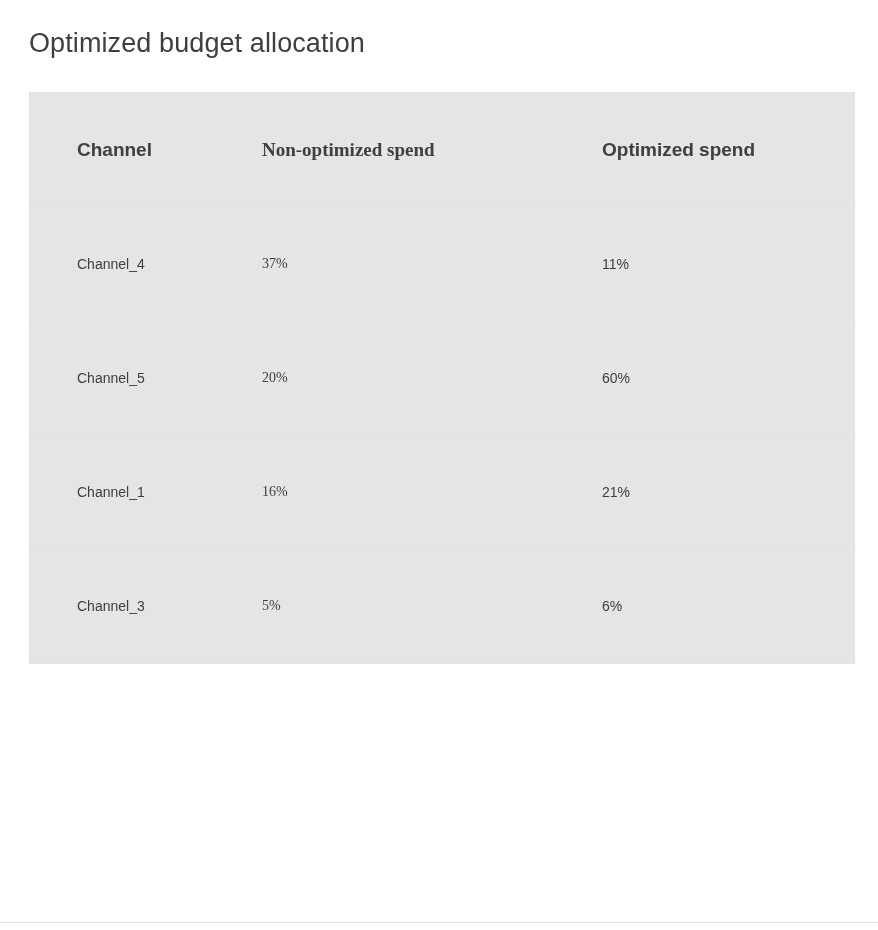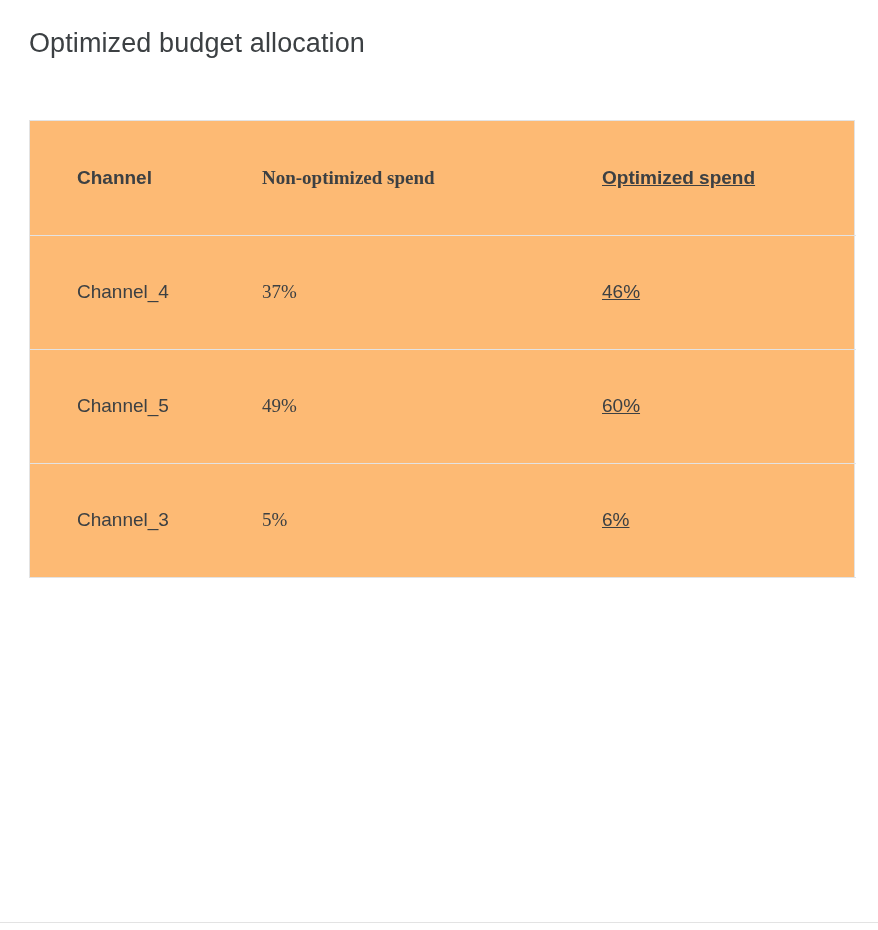--- a/index.html
+++ b/index.html
@@ -28,26 +28,26 @@
     font-size: 27px;
     font-weight: 400;
     color: #3c4043;
     letter-spacing: 0.1px;
     line-height: 38px;
     white-space: nowrap;
   }
   .table-card {
     position: absolute;
     left: 29px;
-    top: 120px;
+    top: 92px;
     width: 826px;
     border: 1px solid #e3e3e3;
     border-bottom: none;
     box-sizing: border-box;
-    background: #fdba74;
+    background: #e5e5e5;
   }
   table.alloc-table {
     width: 100%;
     border-collapse: collapse;
     table-layout: fixed;
   }
   table.alloc-table th,
   table.alloc-table td {
     text-align: left;
     vertical-align: middle;
@@ -57,30 +57,30 @@
     height: 114px;
     font-size: 19px;
     font-weight: 700;
     color: #3c4043;
     border-bottom: 1px solid #e3e3e3;
     padding: 0;
     white-space: nowrap;
   }
   table.alloc-table tbody td {
     height: 114px;
-    font-size: 19px;
+    font-size: 14px;
     font-weight: 400;
     color: #3c4043;
     border-bottom: 1px solid #e3e3e3;
     padding: 0;
     white-space: nowrap;
   }
   .col-channel { width: 232px; padding-left: 47px !important; }
   .col-nonopt  { width: 340px; padding-left: 0 !important; font-family: Liberation Serif, serif; }
-  .col-opt     { width: 254px; padding-left: 0 !important; text-decoration: underline; }
+  .col-opt     { width: 254px; padding-left: 0 !important; }
   thead .col-channel { padding-left: 47px !important; }
   .bottom-rule {
     position: absolute;
     left: 0;
     top: 922px;
     width: 878px;
     height: 1px;
     background: #e3e3e3;
   }
 </style>
@@ -97,26 +97,31 @@
         <tr>
           <th class="col-channel">Channel</th>
           <th class="col-nonopt">Non-optimized spend</th>
           <th class="col-opt">Optimized spend</th>
         </tr>
       </thead>
       <tbody>
         <tr>
           <td class="col-channel">Channel_4</td>
           <td class="col-nonopt">37%</td>
-          <td class="col-opt">46%</td>
+          <td class="col-opt">11%</td>
         </tr>
         <tr>
           <td class="col-channel">Channel_5</td>
-          <td class="col-nonopt">49%</td>
+          <td class="col-nonopt">20%</td>
           <td class="col-opt">60%</td>
+        </tr>
+        <tr>
+          <td class="col-channel">Channel_1</td>
+          <td class="col-nonopt">16%</td>
+          <td class="col-opt">21%</td>
         </tr>
         <tr>
           <td class="col-channel">Channel_3</td>
           <td class="col-nonopt">5%</td>
           <td class="col-opt">6%</td>
         </tr>
       </tbody>
     </table>
   </div>
 

